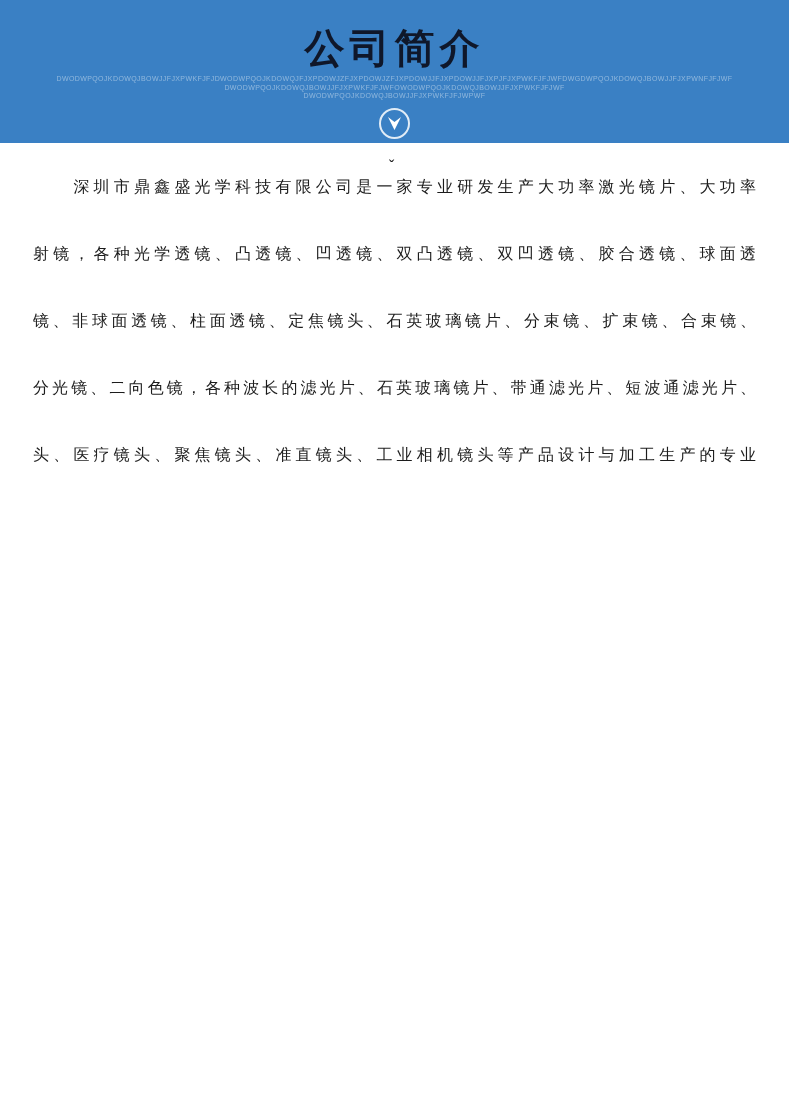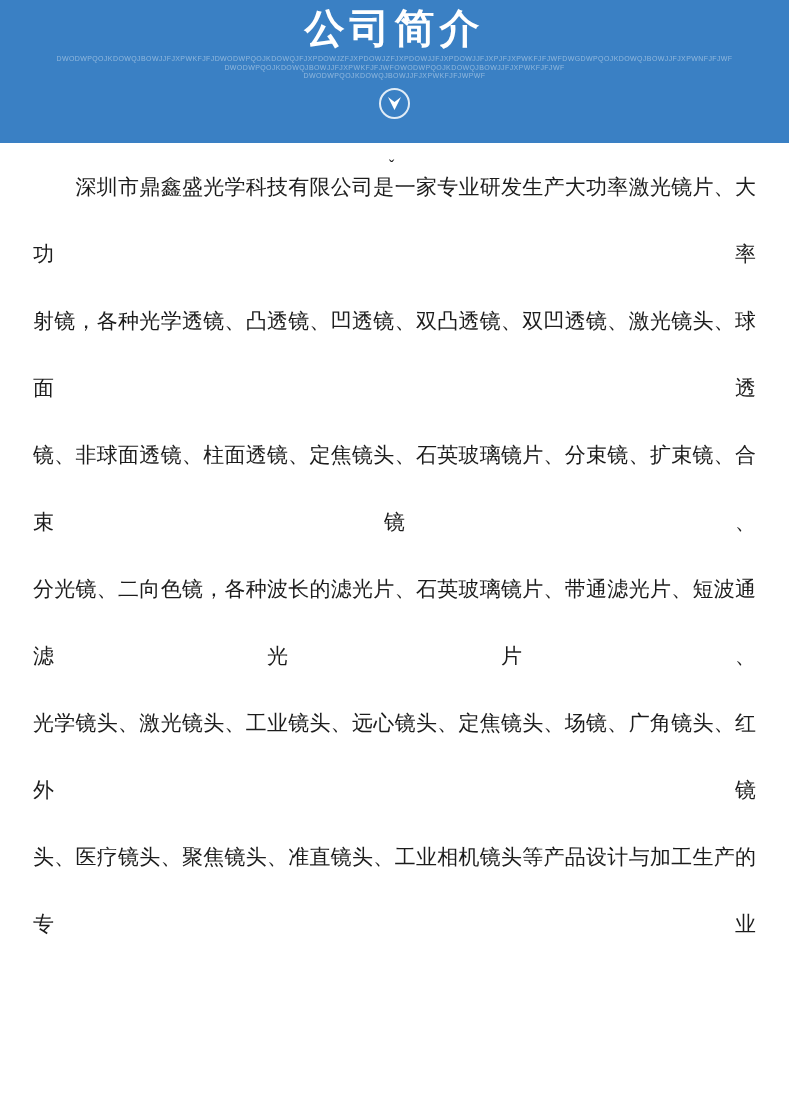--- a/index.html
+++ b/index.html
@@ -15,24 +15,24 @@
   
   .banner {
     width: 789px;
     height: 143px;
     background: #3a80c4;
     text-align: center;
     position: relative;
   }
   .banner-title {
     margin: 0;
-    padding-top: 4px;
+    padding-top: 24px;
     font-size: 40px;
     font-weight: bold;
-    color: #ffffff;
+    color: #0f172a;
     letter-spacing: 5px;
     line-height: 1.2;
   }
   .deco-lines {
     margin-top: 3px;
   }
   .deco-line {
     font-size: 7px;
     line-height: 8.5px;
     letter-spacing: 0.4px;
@@ -55,21 +55,21 @@
   
   .content {
     padding: 10px 33px 0 33px;
     color: #1c1c1c;
   }
   .para {
     position: relative;
     margin: 0;
   }
   .body-line {
-    font-size: 21px;
+    font-size: 16px;
     line-height: 67px;
     text-align: justify;
     text-align-last: justify;
     white-space: normal;
   }
   .caron-mark {
     position: absolute;
     top: 6px;
     left: 356px;
     font-size: 16px;
@@ -91,21 +91,20 @@
     <svg width="17" height="15" viewBox="0 0 17 15">
       <path d="M2 1 L8.5 14 L15 1 L8.5 6 Z" fill="#ffffff"></path>
     </svg>
   </div>
 </div>
 
 <div class="content">
   <div class="para para-1">
     <span class="caron-mark">ˇ</span>
     <div class="body-line">　　深圳市鼎鑫盛光学科技有限公司是一家专业研发生产大功率激光镜片、大功率</div>
-    <div class="body-line">射镜，各种光学透镜、凸透镜、凹透镜、双凸透镜、双凹透镜、激光镜头、球面透</div>
+    <div class="body-line">射镜，各种光学透镜、凸透镜、凹透镜、双凸透镜、双凹透镜、胶合透镜、球面透</div>
     <div class="body-line">镜、非球面透镜、柱面透镜、定焦镜头、石英玻璃镜片、分束镜、扩束镜、合束镜、</div>
     <div class="body-line">分光镜、二向色镜，各种波长的滤光片、石英玻璃镜片、带通滤光片、短波通滤光片、</div>
-    <div class="body-line">光学镜头、激光镜头、工业镜头、远心镜头、定焦镜头、场镜、广角镜头、红外镜</div>
     <div class="body-line">头、医疗镜头、聚焦镜头、准直镜头、工业相机镜头等产品设计与加工生产的专业</div>
 
   </div>
 
 </div>
 
 </body></html>

